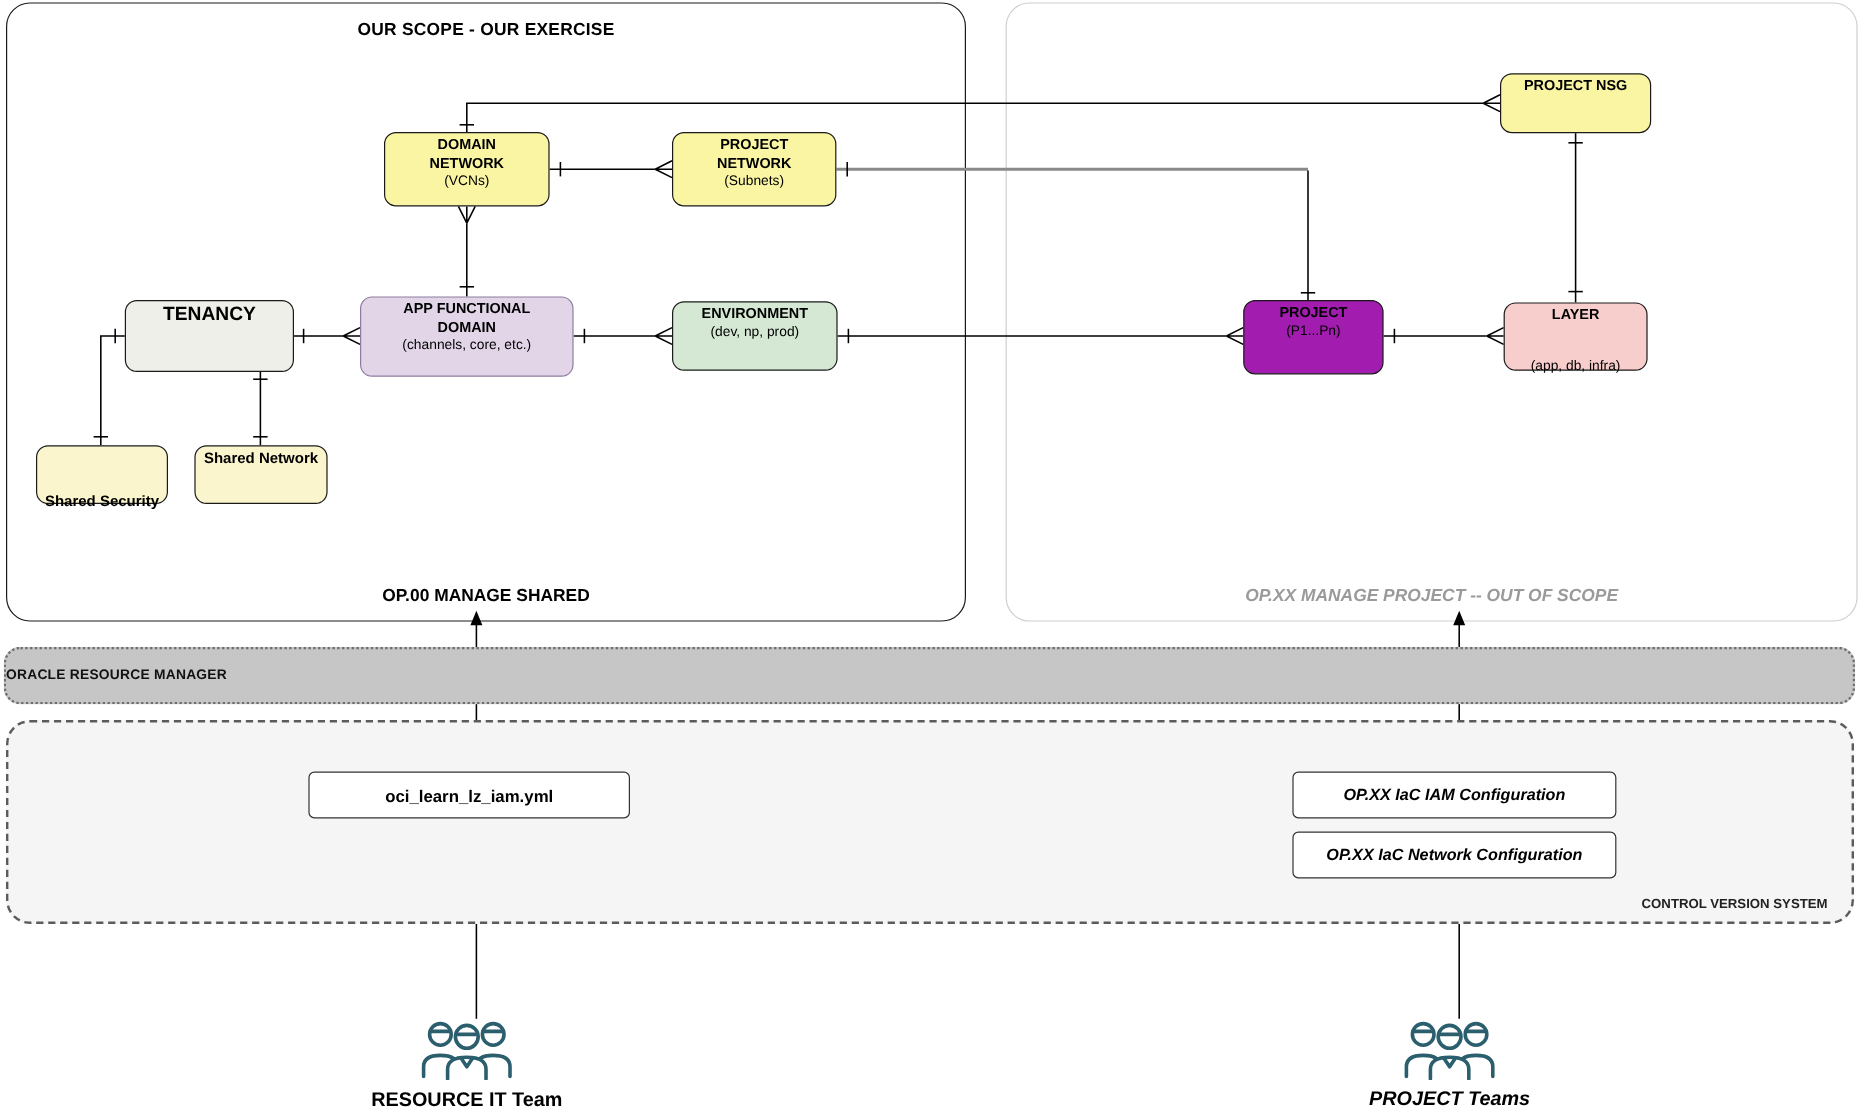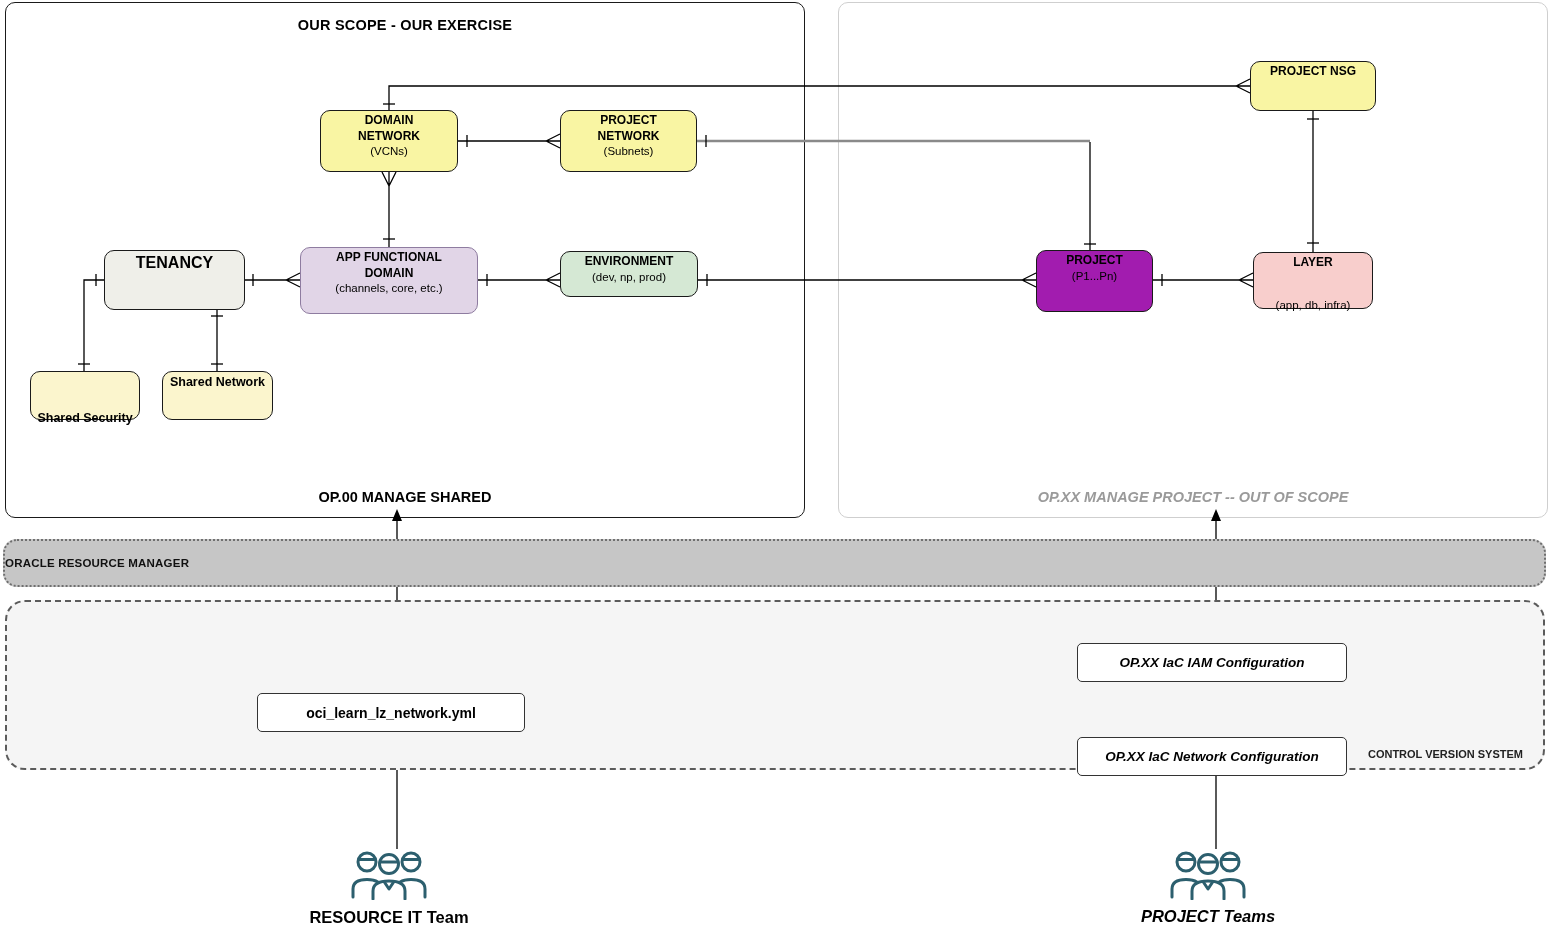--- a/index.html
+++ b/index.html
@@ -1,20 +1,20 @@
 <!DOCTYPE html>
 <html><head>
 <meta charset="utf-8">
 <style>
   html,body{margin:0;padding:0;background:#ffffff;}
   body{width:1552px;height:932px;position:relative;overflow:hidden;
        font-family:"Liberation Sans",sans-serif;color:#000;}
 
   
-  .scope-box{position:absolute;border-radius:10px;box-sizing:border-box;z-index:1;background:transparent;}
+  .scope-box{position:absolute;border-radius:20px;box-sizing:border-box;z-index:1;background:transparent;}
   #scope-left{left:5px;top:2px;width:800px;height:516px;border:1.4px solid #1a1a1a;}
   #scope-right{left:838px;top:2px;width:710px;height:516px;border:1.4px solid #cfcfcf;}
   .scope-title{position:absolute;top:14px;left:0;width:100%;text-align:center;
                font-weight:bold;font-size:14.5px;letter-spacing:.2px;}
   .scope-footer{position:absolute;bottom:12px;left:0;width:100%;text-align:center;
                 font-weight:bold;font-size:14.5px;}
   #scope-right .scope-footer{font-style:italic;color:#9a9a9a;}
 
   
   #connectors{position:absolute;left:0;top:0;z-index:2;}
@@ -161,21 +161,21 @@
 
 <div class="node" style="left: 104px; top: 250px; width: 141px; height: 60px; background-color: rgb(239, 239, 233);">
   <div class="node-title" style="font-size:16px;">TENANCY</div>
 </div>
 
 <div class="node" style="left: 300px; top: 247px; width: 178px; height: 67px; background-color: rgb(225, 213, 231); border-color: rgb(142, 124, 160);">
   <div class="node-title">APP FUNCTIONAL DOMAIN</div>
   <div class="node-sub">(channels, core, etc.)</div>
 </div>
 
-<div class="node" style="left: 560px; top: 251px; width: 138px; height: 46px; background-color: rgb(213, 232, 212);">
+<div class="node" style="left: 560px; top: 251px; width: 138px; height: 58px; background-color: rgb(213, 232, 212);">
   <div class="node-title">ENVIRONMENT</div>
   <div class="node-sub">(dev, np, prod)</div>
 </div>
 
 <div class="node" style="left: 1036px; top: 250px; width: 117px; height: 62px; background-color: #a21caf;">
   <div class="node-title">PROJECT</div>
   <div class="node-sub">(P1...Pn)</div>
 </div>
 
 <div class="node" style="left: 1253px; top: 252px; width: 120px; height: 57px; background-color: rgb(248, 206, 204); gap: 27px;">
@@ -189,27 +189,27 @@
 
 <div class="node" style="left: 162px; top: 371px; width: 111px; height: 49px; padding: 2px 4px; background-color: rgb(251, 245, 205);">
   <div class="node-title" style="font-size:12.5px;">Shared Network</div>
 </div>
 
 <div id="orm-band">
   <span class="band-label">ORACLE RESOURCE MANAGER</span>
 </div>
 
 <div id="cvs">
-  <div class="file-box plain" style="left:250px;top:91px;width:268px;height:39px;">
-    <span>oci_learn_lz_network.yml</span>
+  <div class="file-box plain" style="left:250px;top:41px;width:268px;height:39px;">
+    <span>oci_learn_lz_iam.yml</span>
   </div>
   <div class="file-box italic" style="left:1070px;top:41px;width:270px;height:39px;">
     <span>OP.XX IaC IAM Configuration</span>
   </div>
-  <div class="file-box italic" style="left:1070px;top:91px;width:270px;height:39px;margin-top:44px;">
+  <div class="file-box italic" style="left:1070px;top:91px;width:270px;height:39px;">
     <span>OP.XX IaC Network Configuration</span>
   </div>
   <span class="band-label">CONTROL VERSION SYSTEM</span>
 </div>
 
 <svg class="team-icon" style="left:343px;top:846px;" width="92" height="54" viewBox="0 0 92 54">
   <g stroke="#2C5F6E" stroke-width="3" fill="#ffffff" stroke-linecap="round" stroke-linejoin="round">
     <circle cx="24" cy="16" r="9"></circle>
       <path d="M16,13.5 h16"></path>
     <path d="M10,51 L10,43 Q10,33.5 24,33.5 Q38,33.5 38,43 L38,51"></path>

